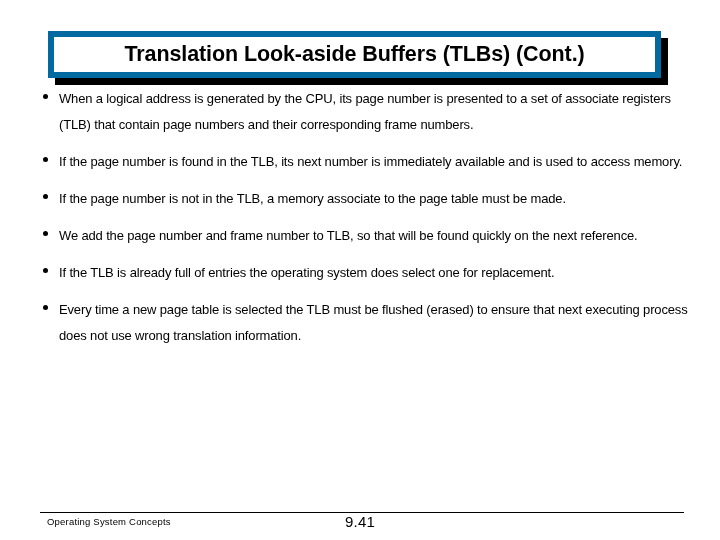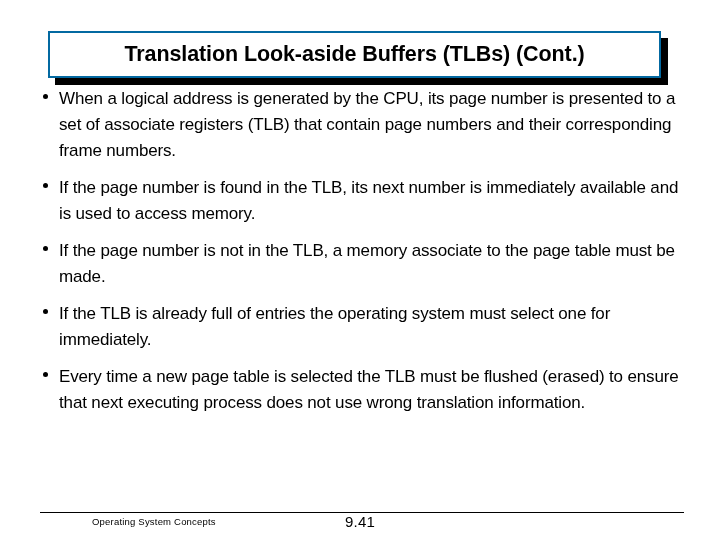--- a/index.html
+++ b/index.html
@@ -51,21 +51,21 @@
     height: 100%;
     background: #000000;
   }
   #title-box {
     position: absolute;
     left: 0;
     top: 0;
     width: 100%;
     height: 100%;
     background: #ffffff;
-    border: 2px solid #0369a1;
+    border: 6px solid #0369a1;
     box-sizing: border-box;
     display: flex;
     align-items: center;
     justify-content: center;
   }
   #title-text {
     font-size: 21.5px;
     font-weight: bold;
     letter-spacing: -0.1px;
     white-space: nowrap;
@@ -76,21 +76,21 @@
   #body {
     position: absolute;
     left: 40px;
     top: 86px;
     width: 648px;
   }
   .bullet-item {
     position: relative;
     padding-left: 19px;
     margin-bottom: 11px;
-    font-size: 17px;
+    font-size: 13px;
     line-height: 26px;
     letter-spacing: -0.15px;
   }
   .bullet-item:last-child {
     margin-bottom: 16px;
   }
   .bullet-marker {
     position: absolute;
     left: 3px;
     top: 8px;
@@ -112,21 +112,20 @@
     height: 1px;
     background: #000000;
   }
   #footer-left {
     position: absolute;
     left: 47px;
     top: 516px;
     font-size: 9.5px;
     letter-spacing: 0.2px;
     line-height: 12px;
-    margin-left: 45px;
   }
   #footer-page {
     position: absolute;
     left: 345px;
     top: 516px;
     font-size: 15px;
     letter-spacing: 0.2px;
     line-height: 12px;
   }
 </style>
@@ -154,24 +153,28 @@
     <div class="bullet-item">
       <span class="bullet-marker"></span>
       <span class="bullet-text">If the page number is found in the TLB, its next number is immediately available and is used to access memory.</span>
     </div>
 
     <div class="bullet-item">
       <span class="bullet-marker"></span>
       <span class="bullet-text">If the page number is not in the TLB, a memory associate to the page table must be made.</span>
     </div>
 
+    <div class="bullet-item">
+      <span class="bullet-marker"></span>
+      <span class="bullet-text">We add the page number and frame number to TLB, so that will be found quickly on the next reference.</span>
+    </div>
 
     <div class="bullet-item">
       <span class="bullet-marker"></span>
-      <span class="bullet-text">If the TLB is already full of entries the operating system must select one for immediately.</span>
+      <span class="bullet-text">If the TLB is already full of entries the operating system does select one for replacement.</span>
     </div>
 
     <div class="bullet-item">
       <span class="bullet-marker"></span>
       <span class="bullet-text">Every time a new page table is selected the TLB must be flushed (erased) to ensure that next executing process does not use wrong translation information.</span>
     </div>
 
   </div>
 
   <div id="footer-rule"></div>

